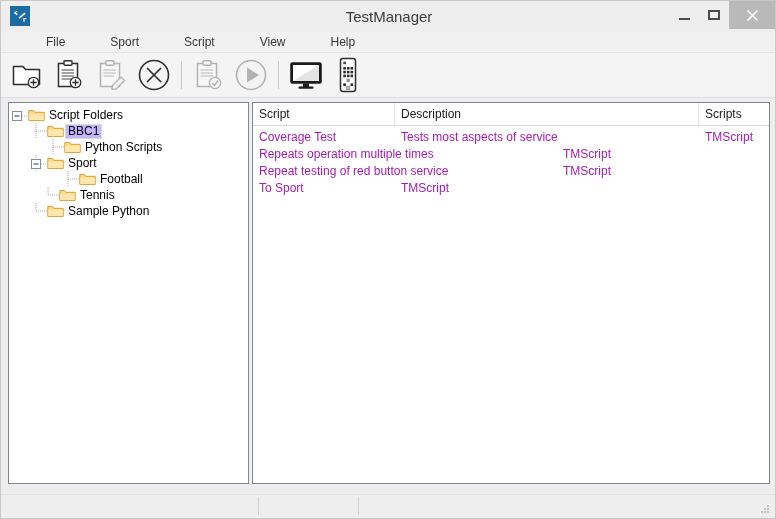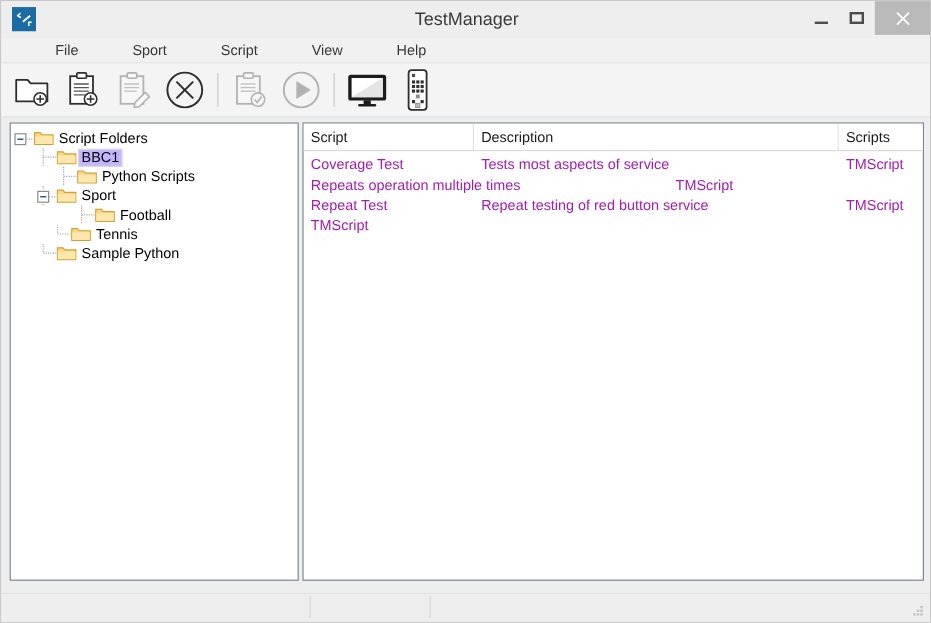--- a/index.html
+++ b/index.html
@@ -544,26 +544,26 @@
           <div class="lv-cell lv-col-desc">Tests most aspects of service</div>
           <div class="lv-cell lv-col-lang">TMScript</div>
         </div>
 
         <div class="lv-row">
           <div class="lv-cell lv-col-desc">Repeats operation multiple times</div>
           <div class="lv-cell lv-col-lang">TMScript</div>
         </div>
 
         <div class="lv-row">
-          <div class="lv-cell lv-col-script">Repeat Test</div>
           <div class="lv-cell lv-col-desc">Repeat testing of red button service</div>
           <div class="lv-cell lv-col-lang">TMScript</div>
         </div>
 
         <div class="lv-row">
+          <div class="lv-cell lv-col-script">To Sport</div>
           <div class="lv-cell lv-col-lang">TMScript</div>
         </div>
 
       </div>
     </div>
   </div>
 
   <div class="statusbar">
     <div class="sb-panel sb-p1"></div>
     <div class="sb-panel sb-p2"></div>

